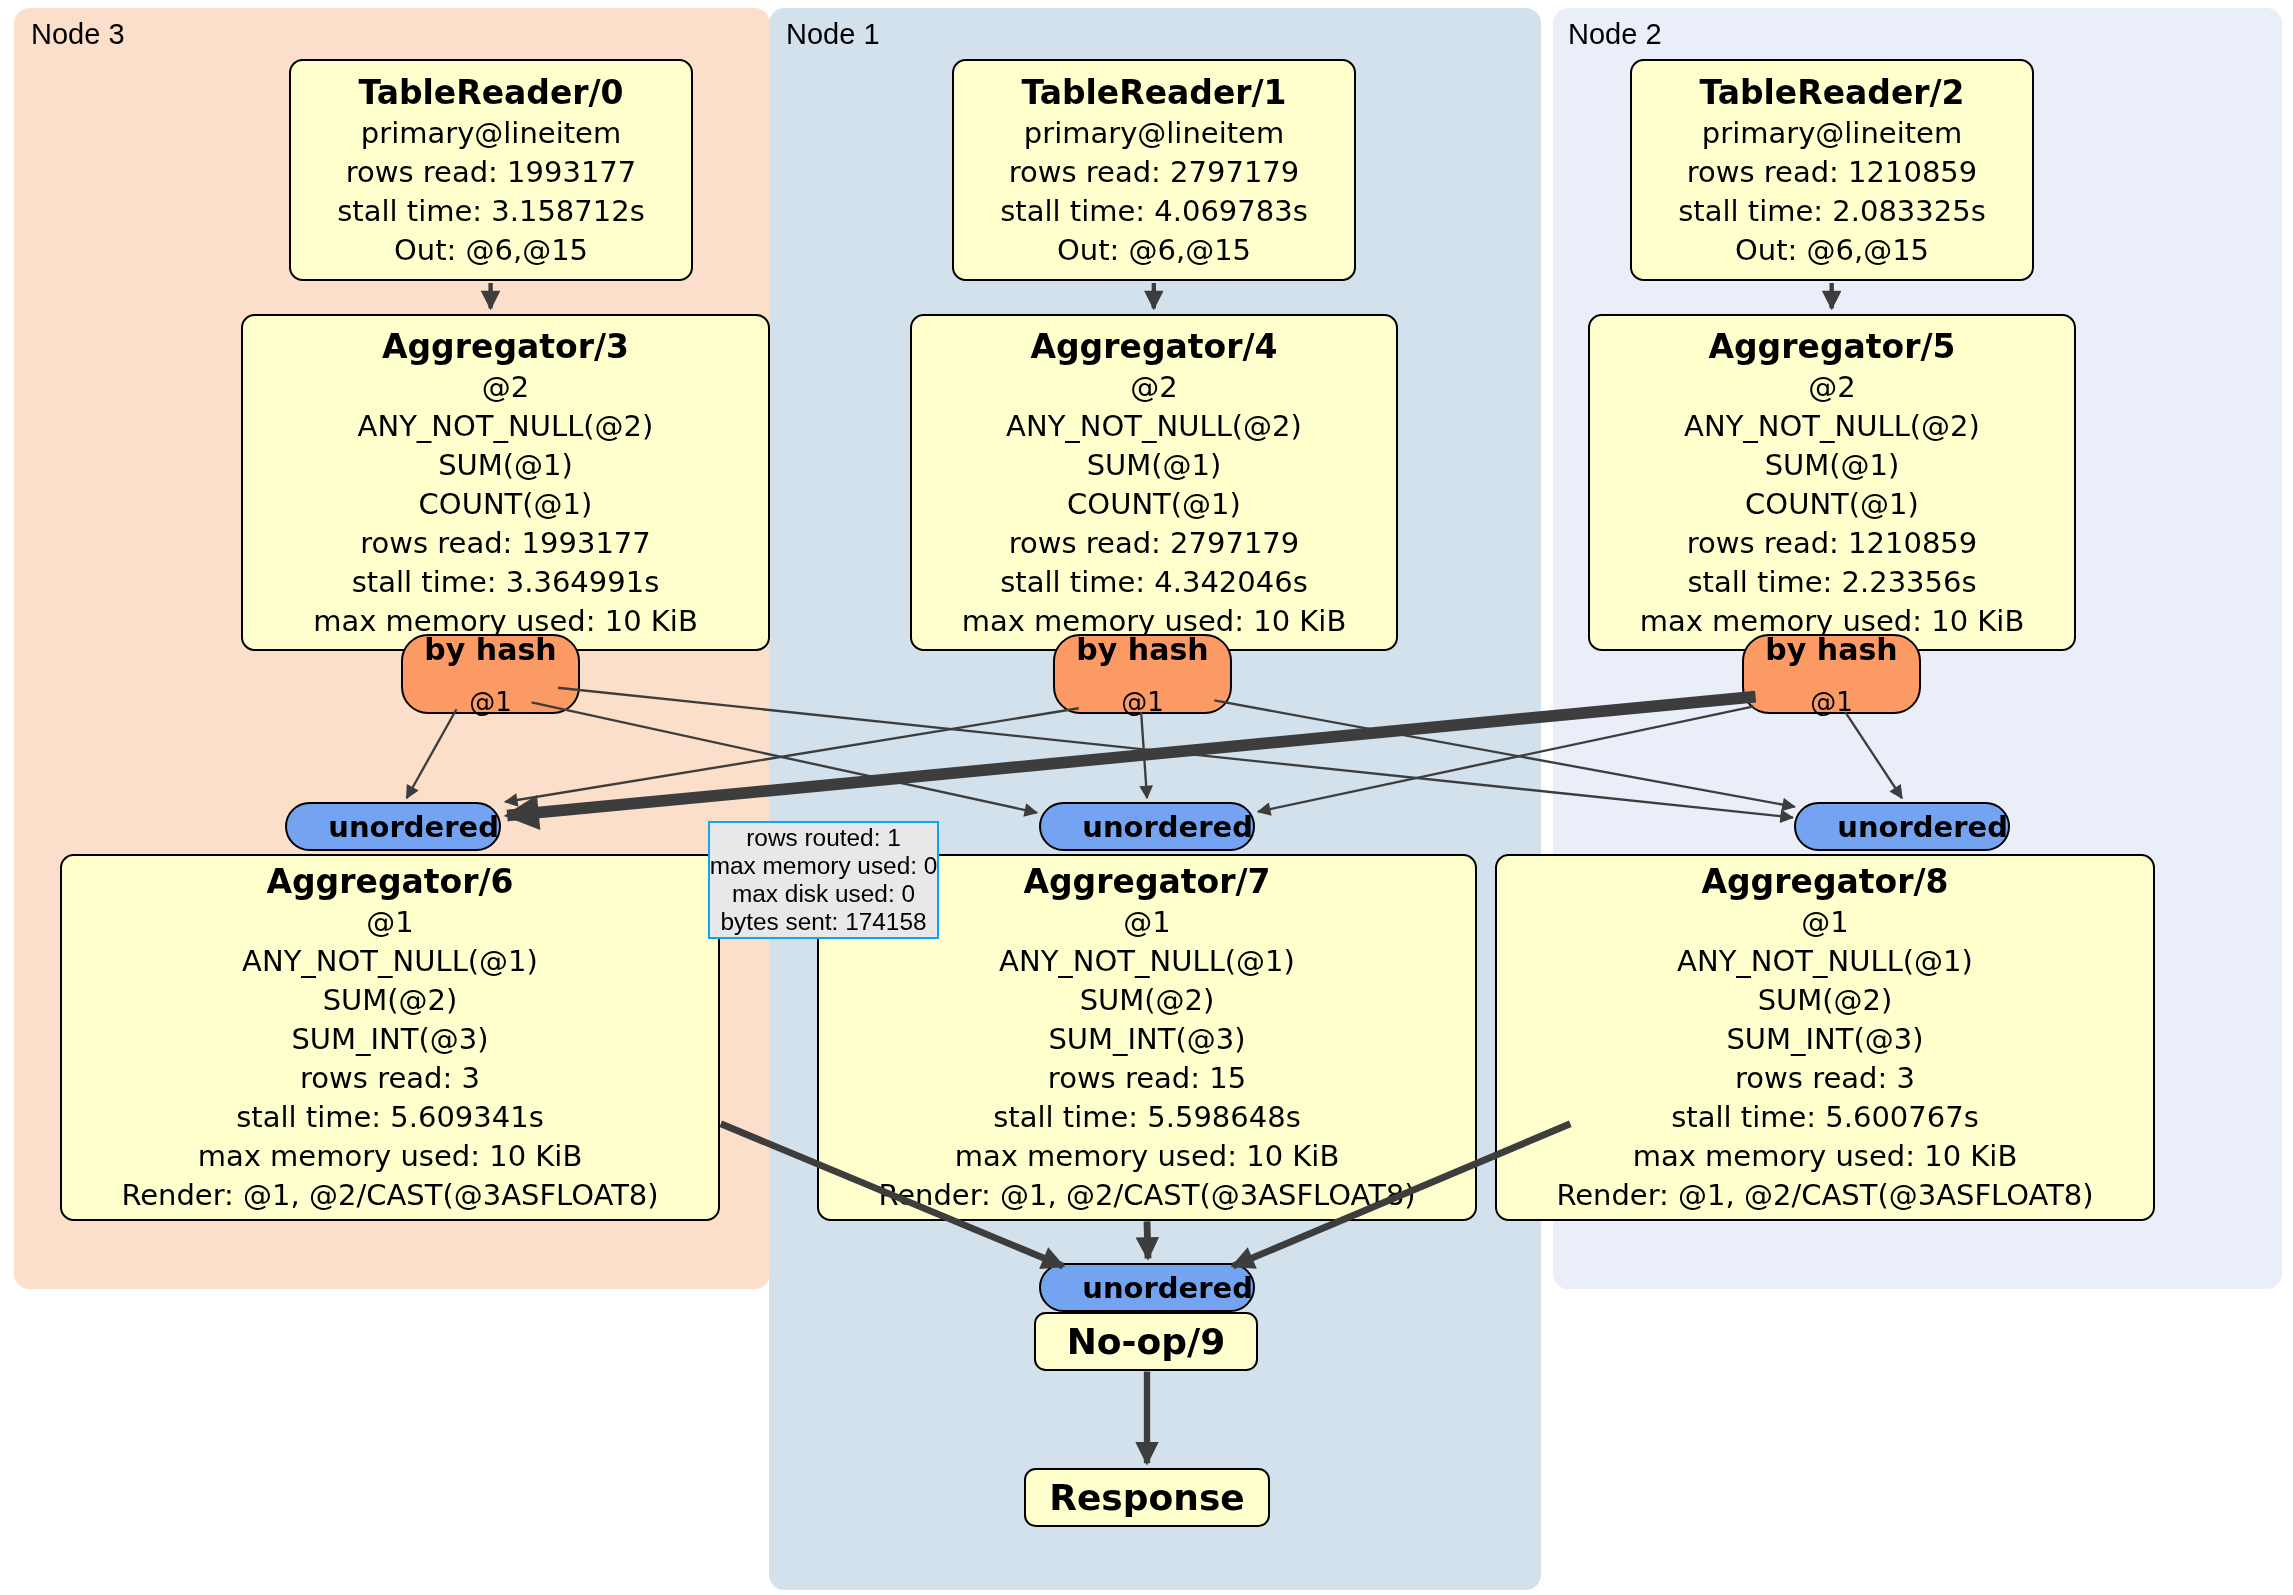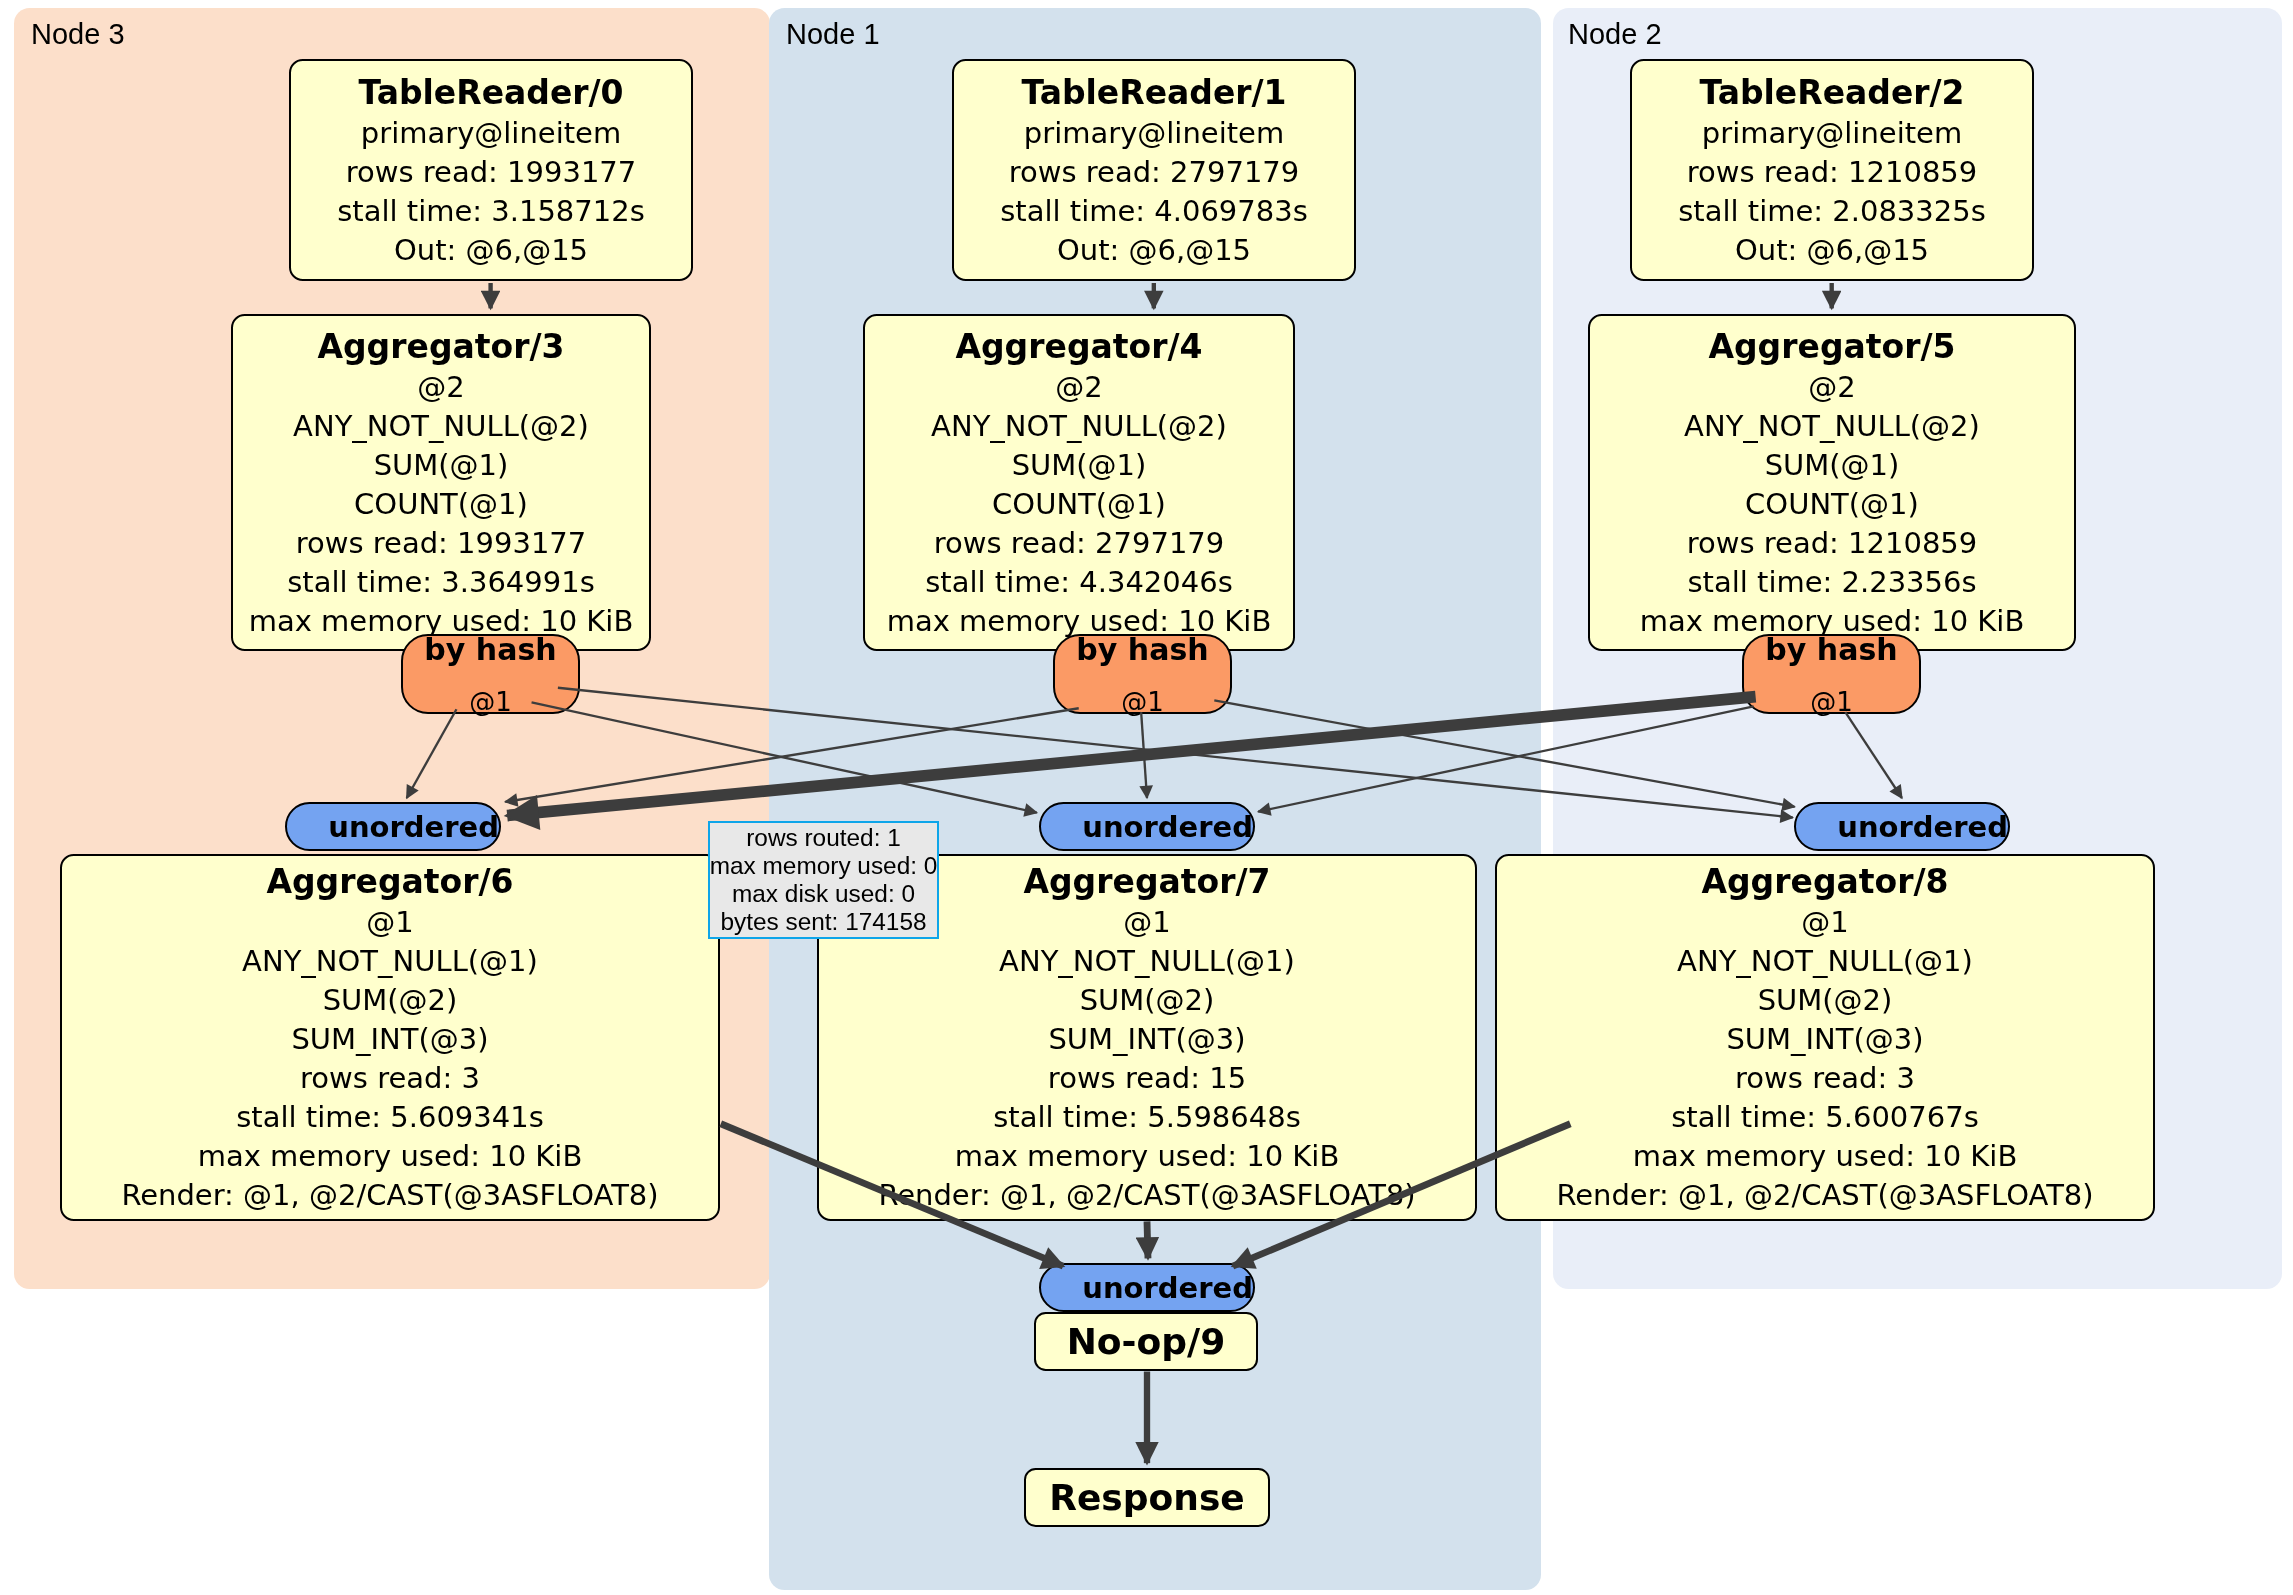--- a/index.html
+++ b/index.html
@@ -105,31 +105,31 @@
     <div class="brow">Out: @6,@15</div>
   </div>
   <div class="pbox" style="left:1630px;top:59px;width:404px;height:222px;">
     <div class="btitle">TableReader/2</div>
     <div class="brow">primary@lineitem</div>
     <div class="brow">rows read: 1210859</div>
     <div class="brow">stall time: 2.083325s</div>
     <div class="brow">Out: @6,@15</div>
   </div>
 
-  <div class="pbox" style="left:231px;top:314px;width:420px;height:337px;">
+  <div class="pbox" style="left:241px;top:314px;width:529px;height:337px;">
     <div class="btitle">Aggregator/3</div>
     <div class="brow">@2</div>
     <div class="brow">ANY_NOT_NULL(@2)</div>
     <div class="brow">SUM(@1)</div>
     <div class="brow">COUNT(@1)</div>
     <div class="brow">rows read: 1993177</div>
     <div class="brow">stall time: 3.364991s</div>
     <div class="brow">max memory used: 10 KiB</div>
   </div>
-  <div class="pbox" style="left:863px;top:314px;width:432px;height:337px;">
+  <div class="pbox" style="left:910px;top:314px;width:488px;height:337px;">
     <div class="btitle">Aggregator/4</div>
     <div class="brow">@2</div>
     <div class="brow">ANY_NOT_NULL(@2)</div>
     <div class="brow">SUM(@1)</div>
     <div class="brow">COUNT(@1)</div>
     <div class="brow">rows read: 2797179</div>
     <div class="brow">stall time: 4.342046s</div>
     <div class="brow">max memory used: 10 KiB</div>
   </div>
   <div class="pbox" style="left:1588px;top:314px;width:488px;height:337px;">

